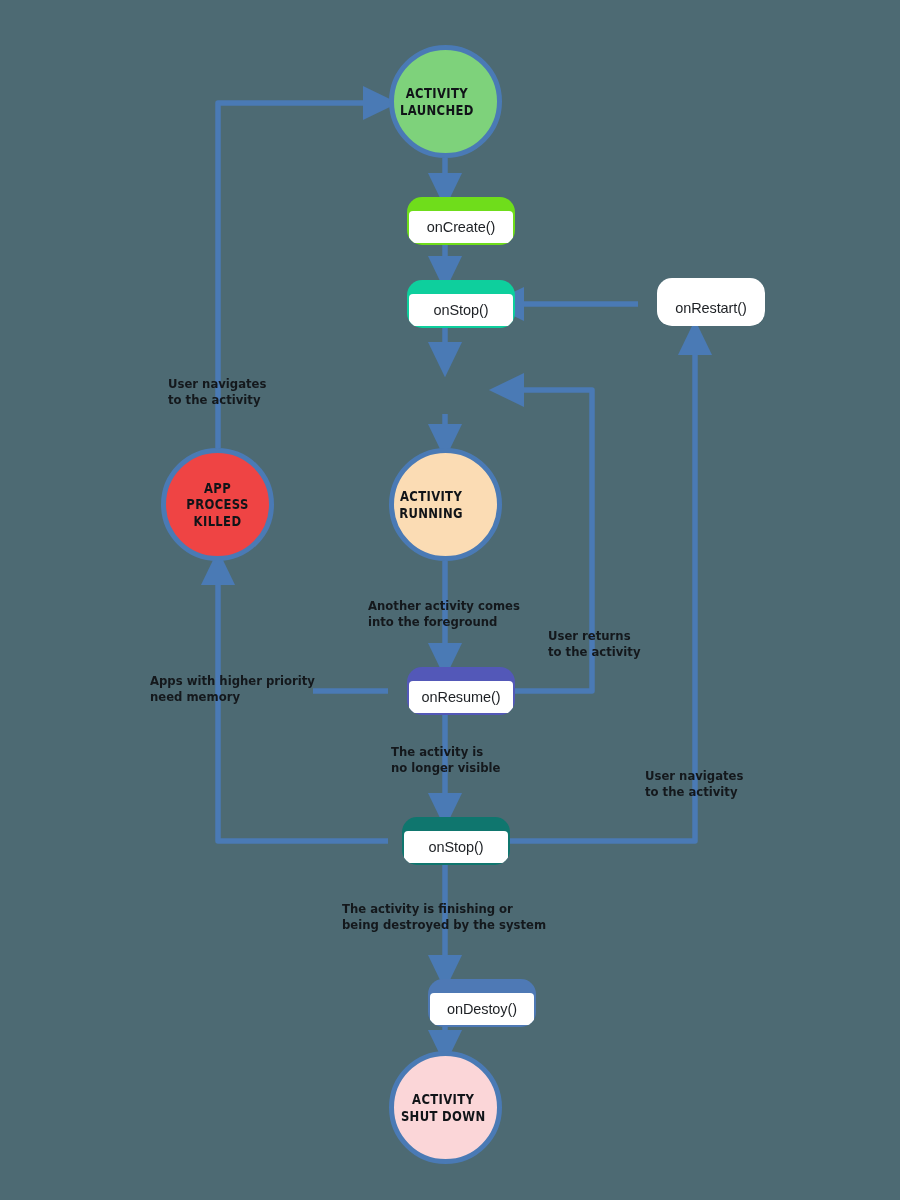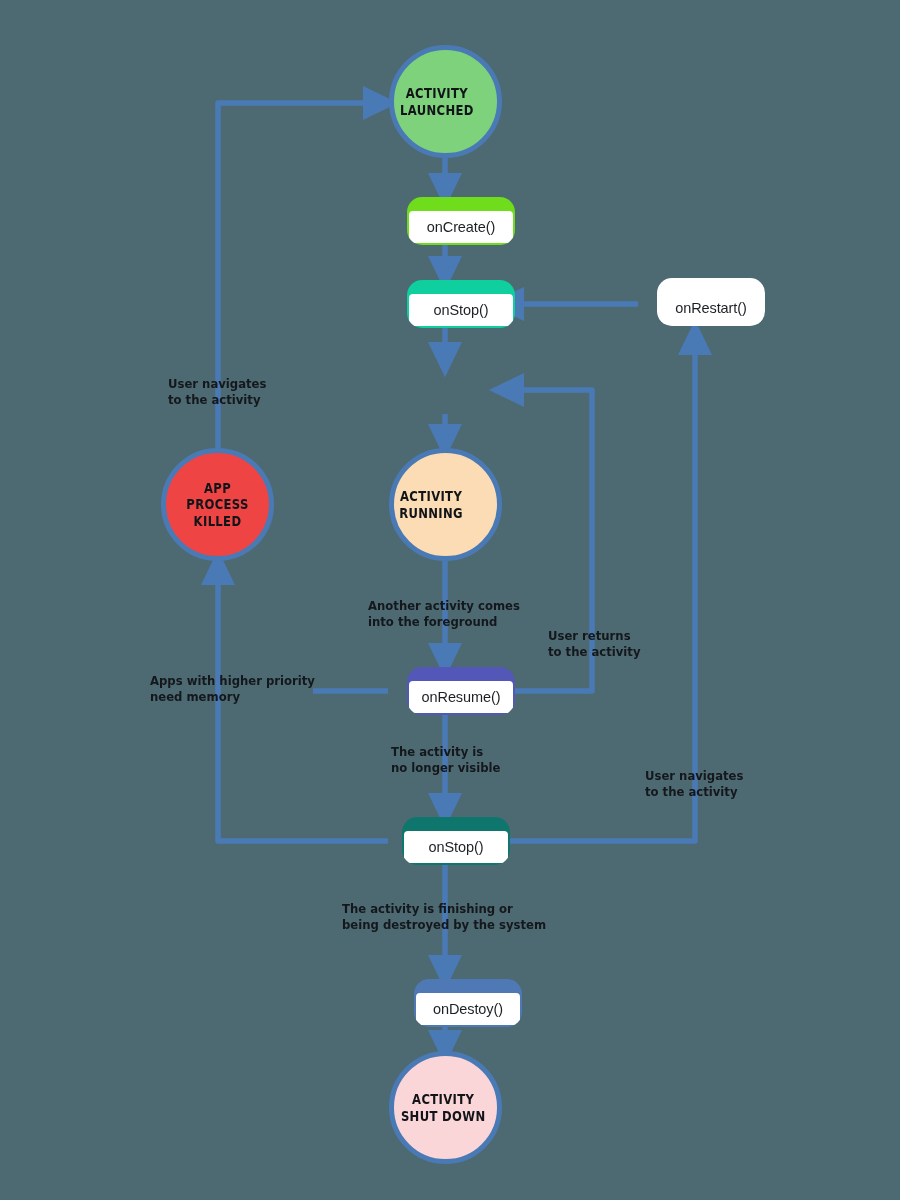--- a/index.html
+++ b/index.html
@@ -179,21 +179,21 @@
       <span class="method-label">onResume()</span>
     </div>
   </div>
 
   <div class="method-box" id="method-on-stop" style="left: 386px; top: 817px; background: #0f766e;">
     <div class="method-body">
       <span class="method-label">onStop()</span>
     </div>
   </div>
 
-  <div class="method-box" id="method-on-destroy" style="left: 398px; top: 979px; background: rgb(78, 121, 181);">
+  <div class="method-box" id="method-on-destroy" style="left: 412px; top: 979px; background: rgb(78, 121, 181);">
     <div class="method-body">
       <span class="method-label">onDestoy()</span>
     </div>
   </div>
 
   <div class="edge-note" id="note-0" style="left: 168px; top: 376px;">User navigates
 to the activity</div>
 
   <div class="edge-note" id="note-1" style="left: 368px; top: 598px;">Another activity comes
 into the foreground</div>

